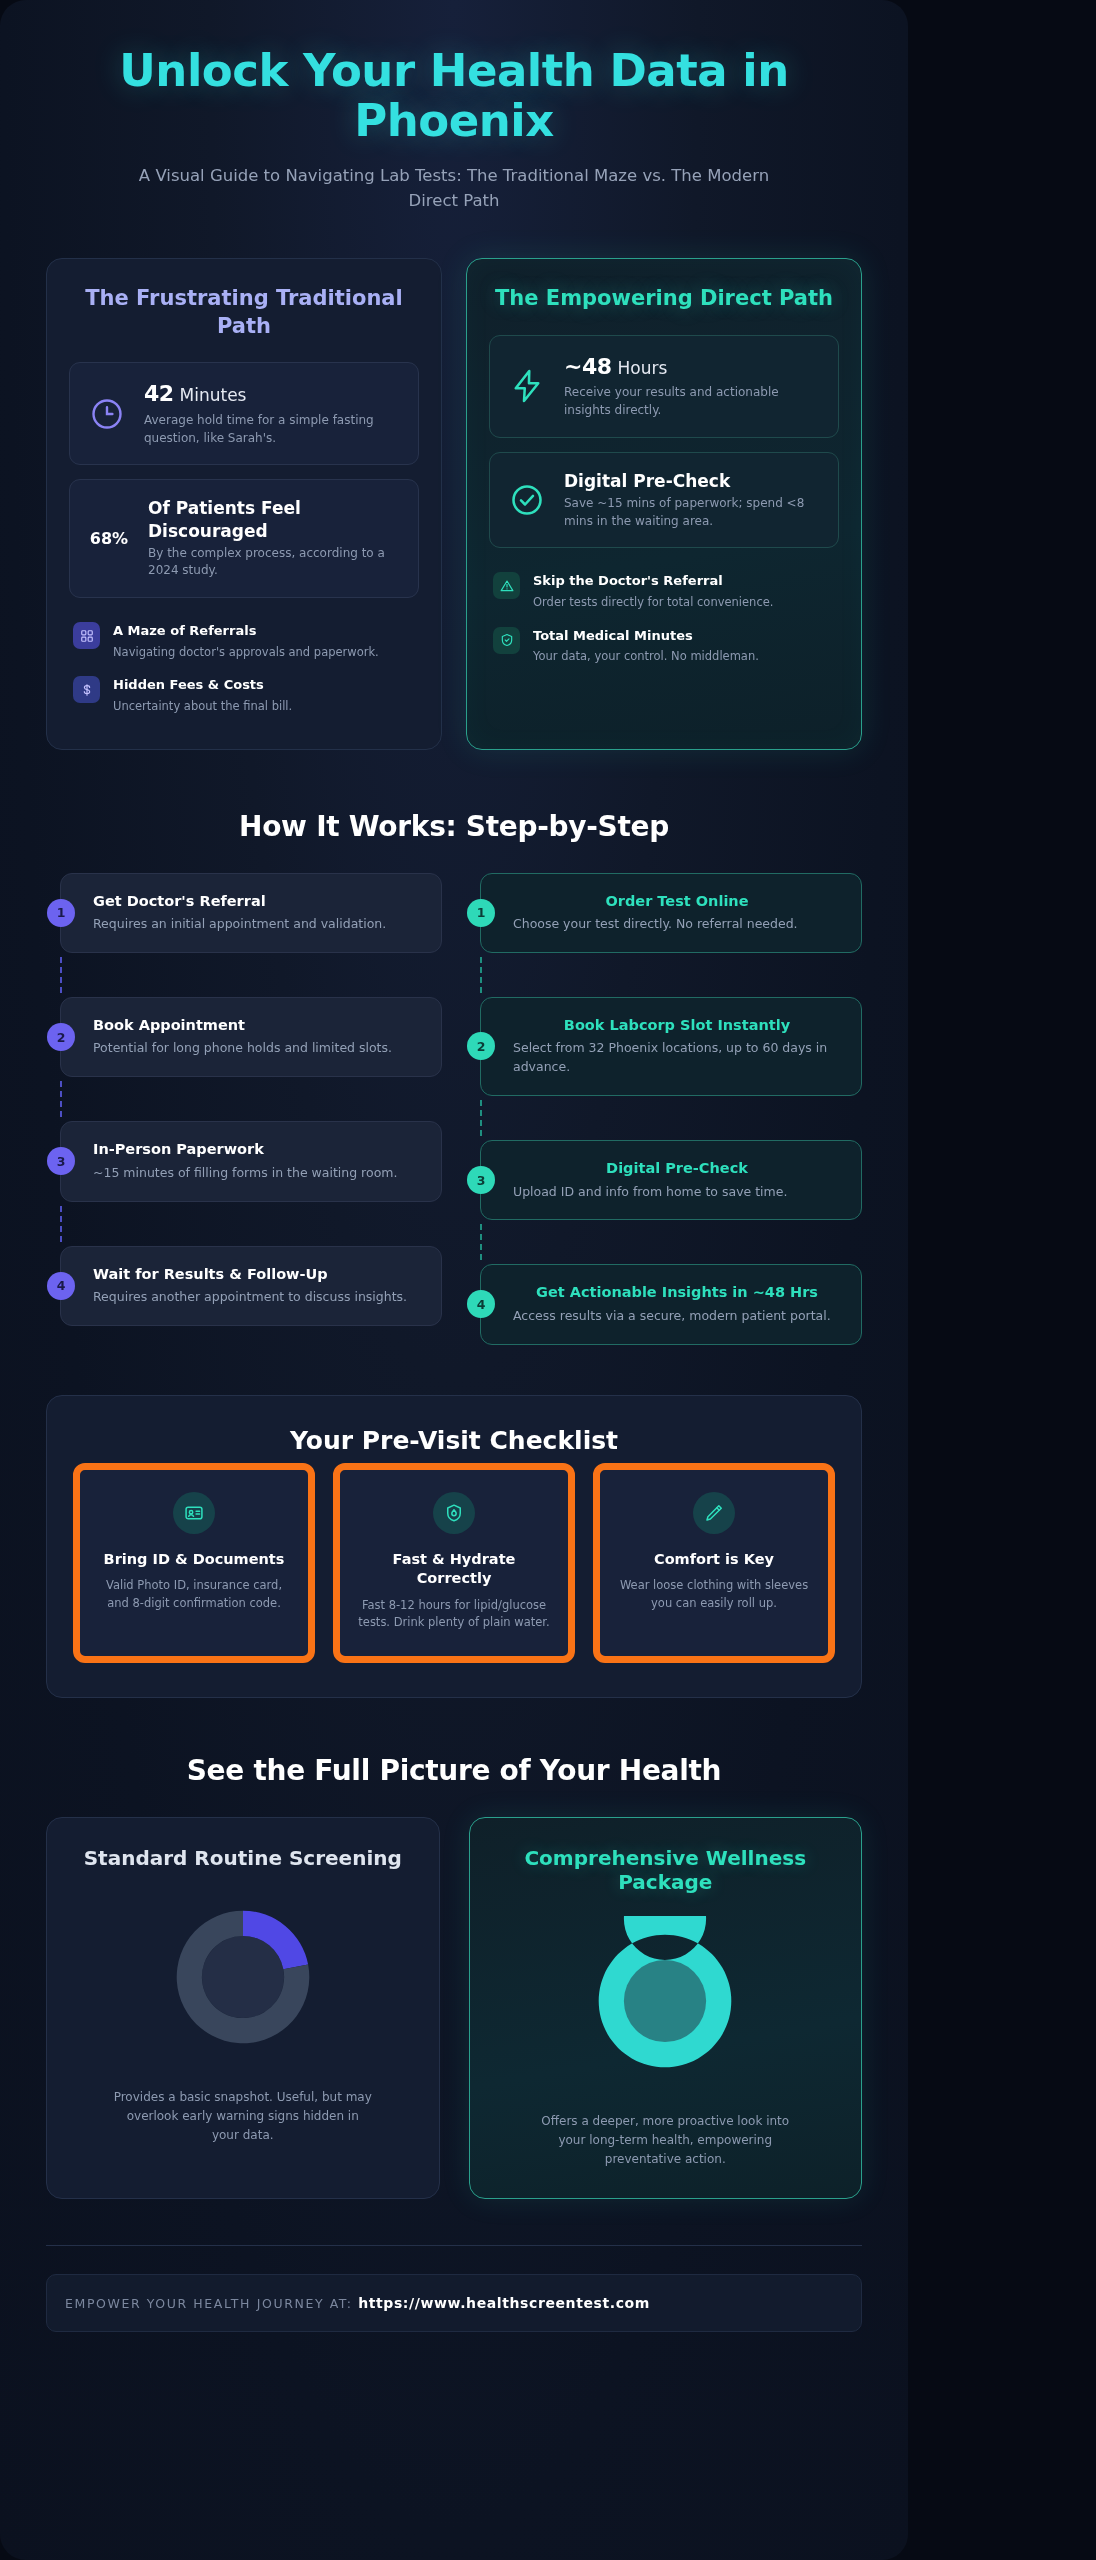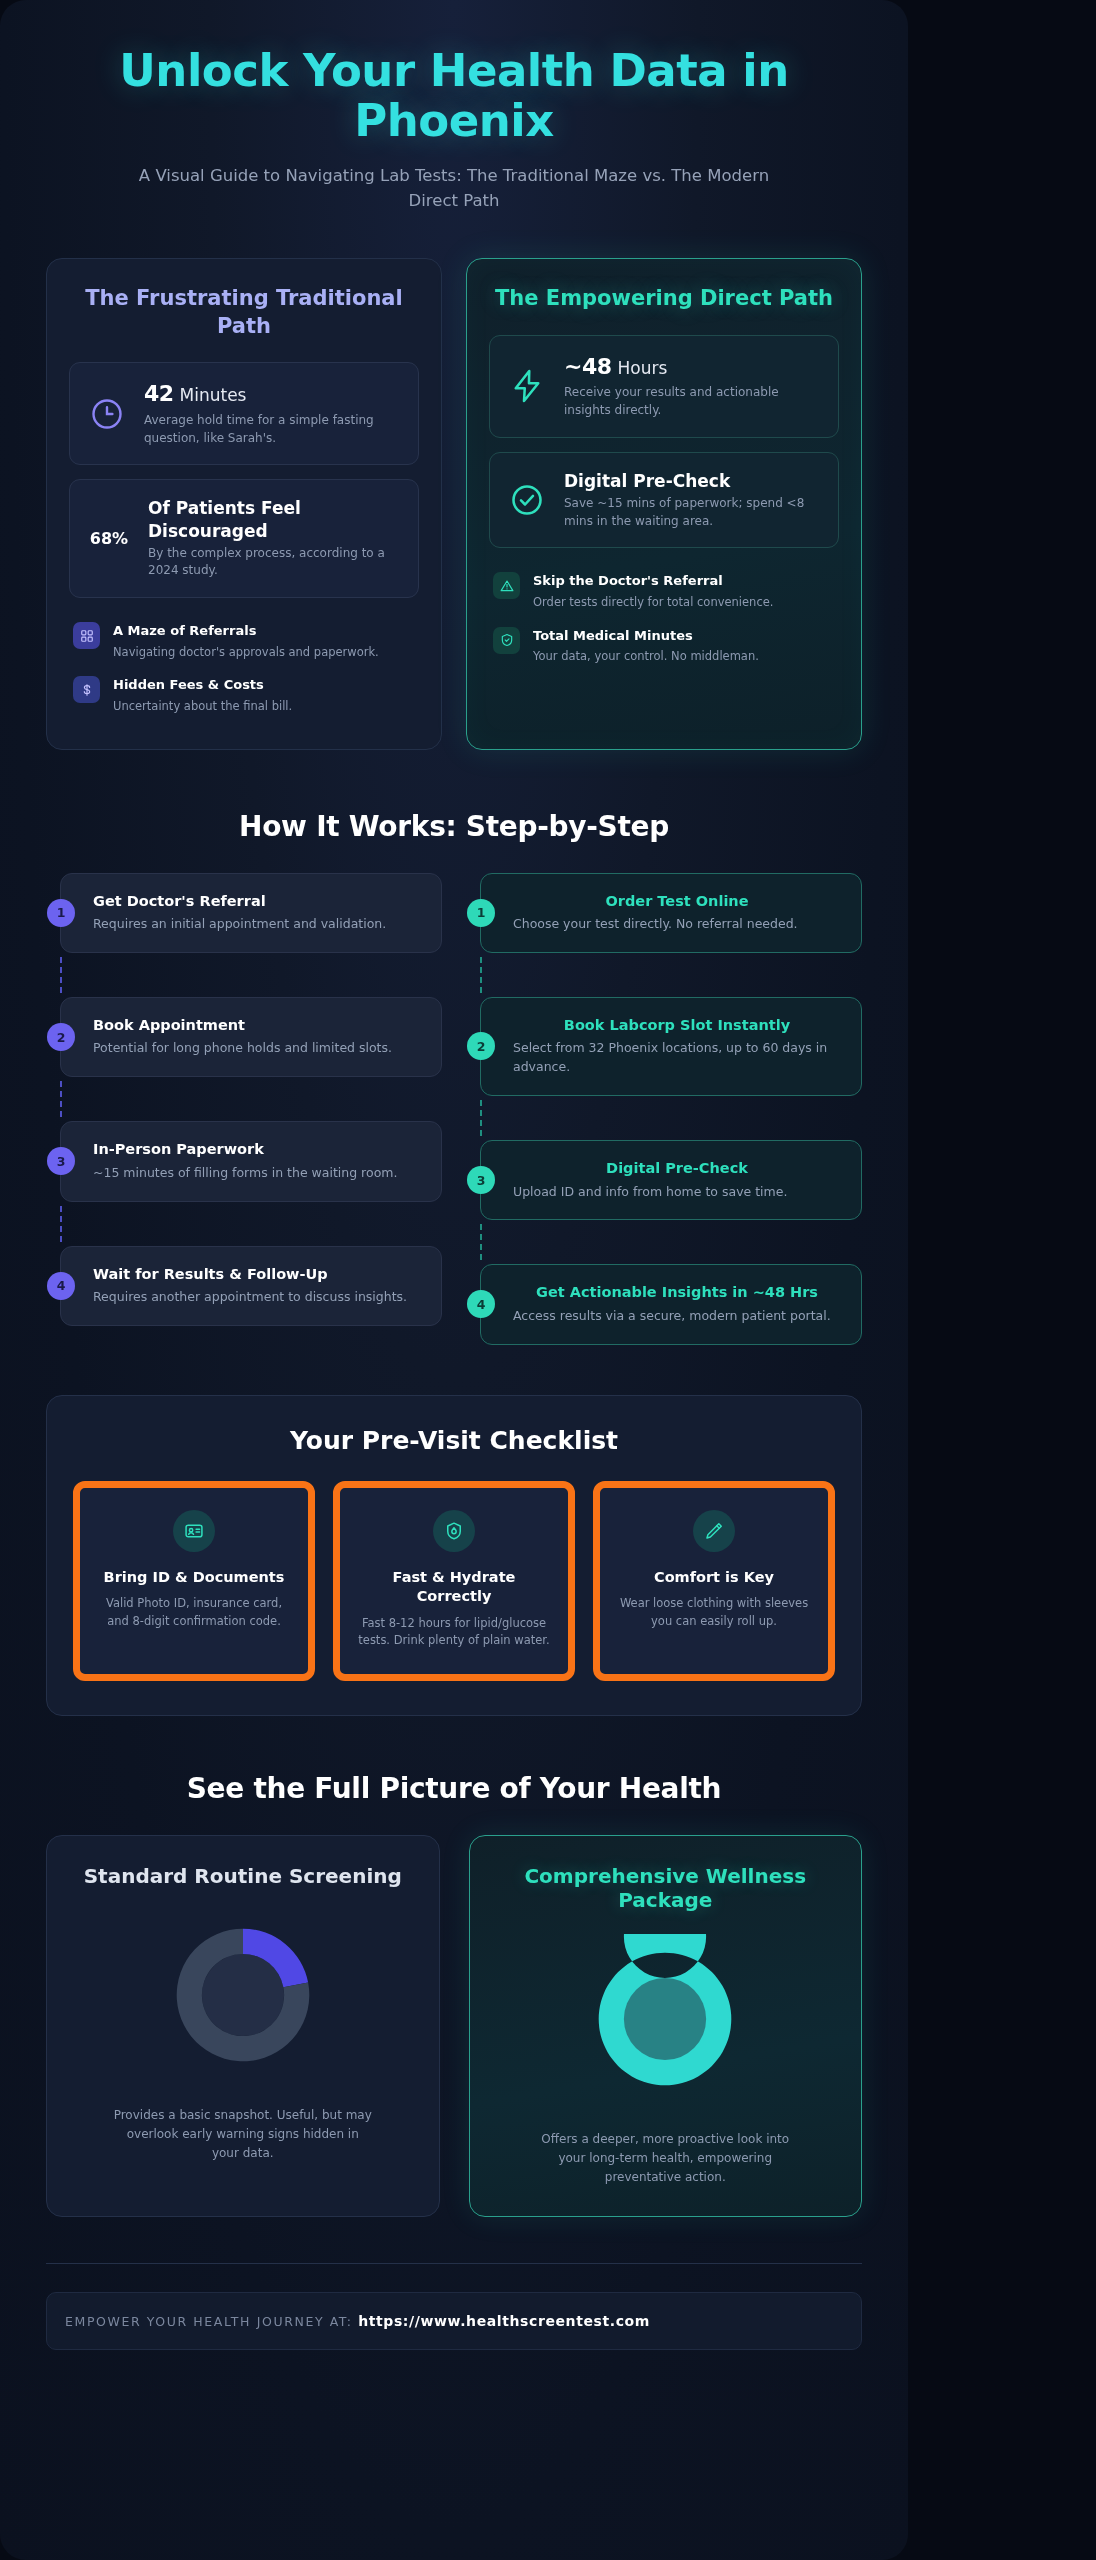--- a/index.html
+++ b/index.html
@@ -246,21 +246,21 @@
     background: #141d31;
     border: 1px solid #243049;
     border-radius: 16px;
     padding: 30px 26px 34px 26px;
   }
   .checklist-title {
     text-align: center;
     font-size: 25px;
     font-weight: 700;
     color: #ffffff;
-    margin-bottom: 26px;
+    margin-bottom: 8px;
   }
   .checklist-grid {
     display: flex;
     gap: 18px;
   }
   .check-card {
     flex: 1 1 0;
     background: #18223a;
     border: 7px solid #f97316;
     border-radius: 12px;

